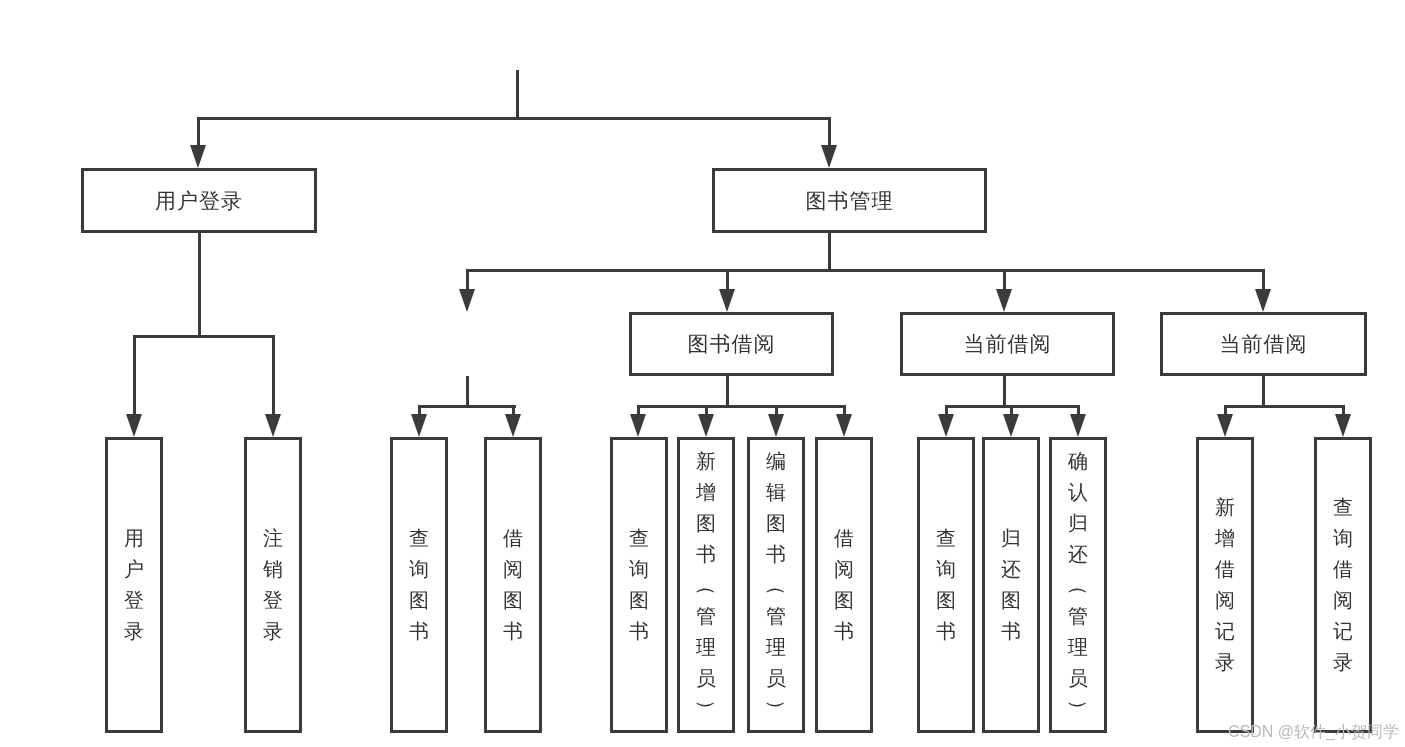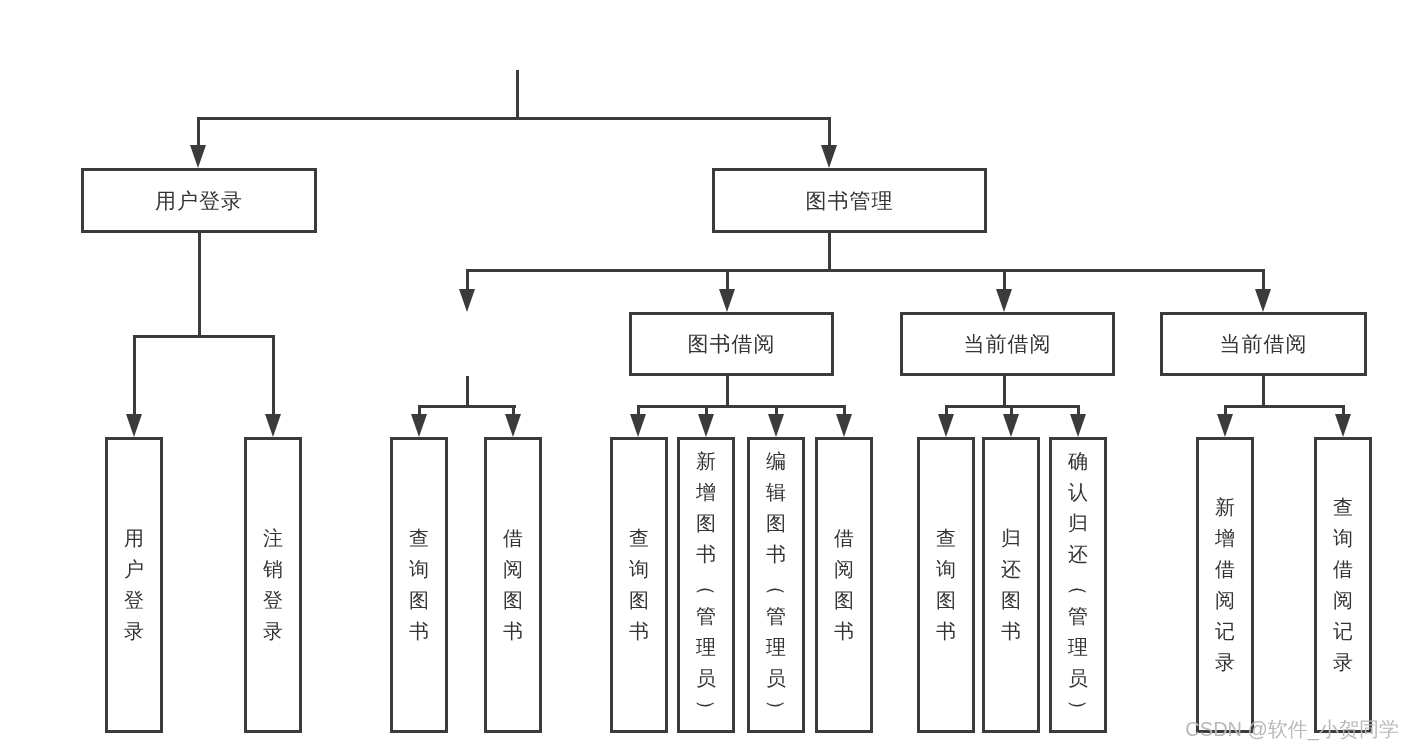--- a/index.html
+++ b/index.html
@@ -30,21 +30,21 @@
   .arrow{
     position:absolute;width:0;height:0;z-index:1;
     border-left:8px solid transparent;
     border-right:8px solid transparent;
     border-top:23px solid #3b3b3b;
   }
   .watermark{
     position:absolute;
     right:6px;bottom:4px;
     color:#b9b9b9;
-    font-size:20px;
+    font-size:16px;
     z-index:5;
     white-space:nowrap;
   }
 </style>
 </head>
 <body>
 
 <div class="canvas">
 
 

